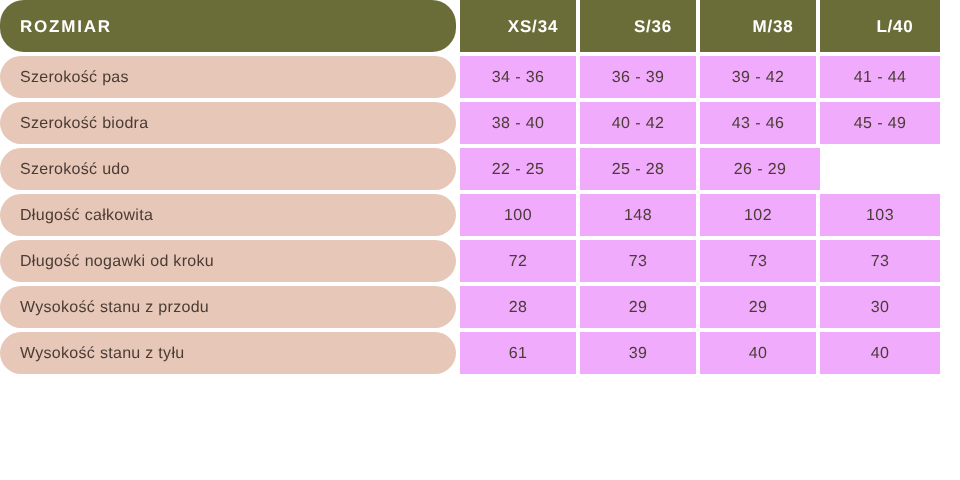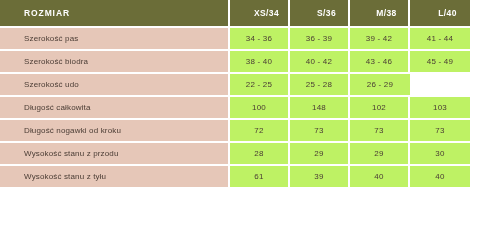--- a/index.html
+++ b/index.html
@@ -29,22 +29,23 @@
   .row:last-child { margin-bottom: 1px; }
 
   .header-row { height: 26px; }
   .data-row { height: 21px; }
 
   .cell-label {
     width: 228px;
     flex: 0 0 228px;
     display: flex;
     align-items: center;
-    padding-left: 24px;
+    padding-left: 10px;
     box-sizing: border-box;
+    border-radius: 12px;
   }
   .cell-value {
     width: 58px;
     flex: 0 0 58px;
     display: flex;
     align-items: center;
     justify-content: center;
     margin-left: 2px;
     box-sizing: border-box;
   }
@@ -60,21 +61,21 @@
   }
   .header-row .cell-value { letter-spacing: 0.4px; padding-left: 15px; }
 
   .data-row .cell-label {
     background: #E6C7B8;
     color: #4A3C34;
     font-size: 8px;
     letter-spacing: 0.15px;
   }
   .data-row .cell-value {
-    background: #bef264;
+    background: #f0abfc;
     color: #4A3C34;
     font-size: 8px;
     letter-spacing: 0.2px;
   }
 </style>
 </head>
 <body>
 
 <div class="size-table">
 

